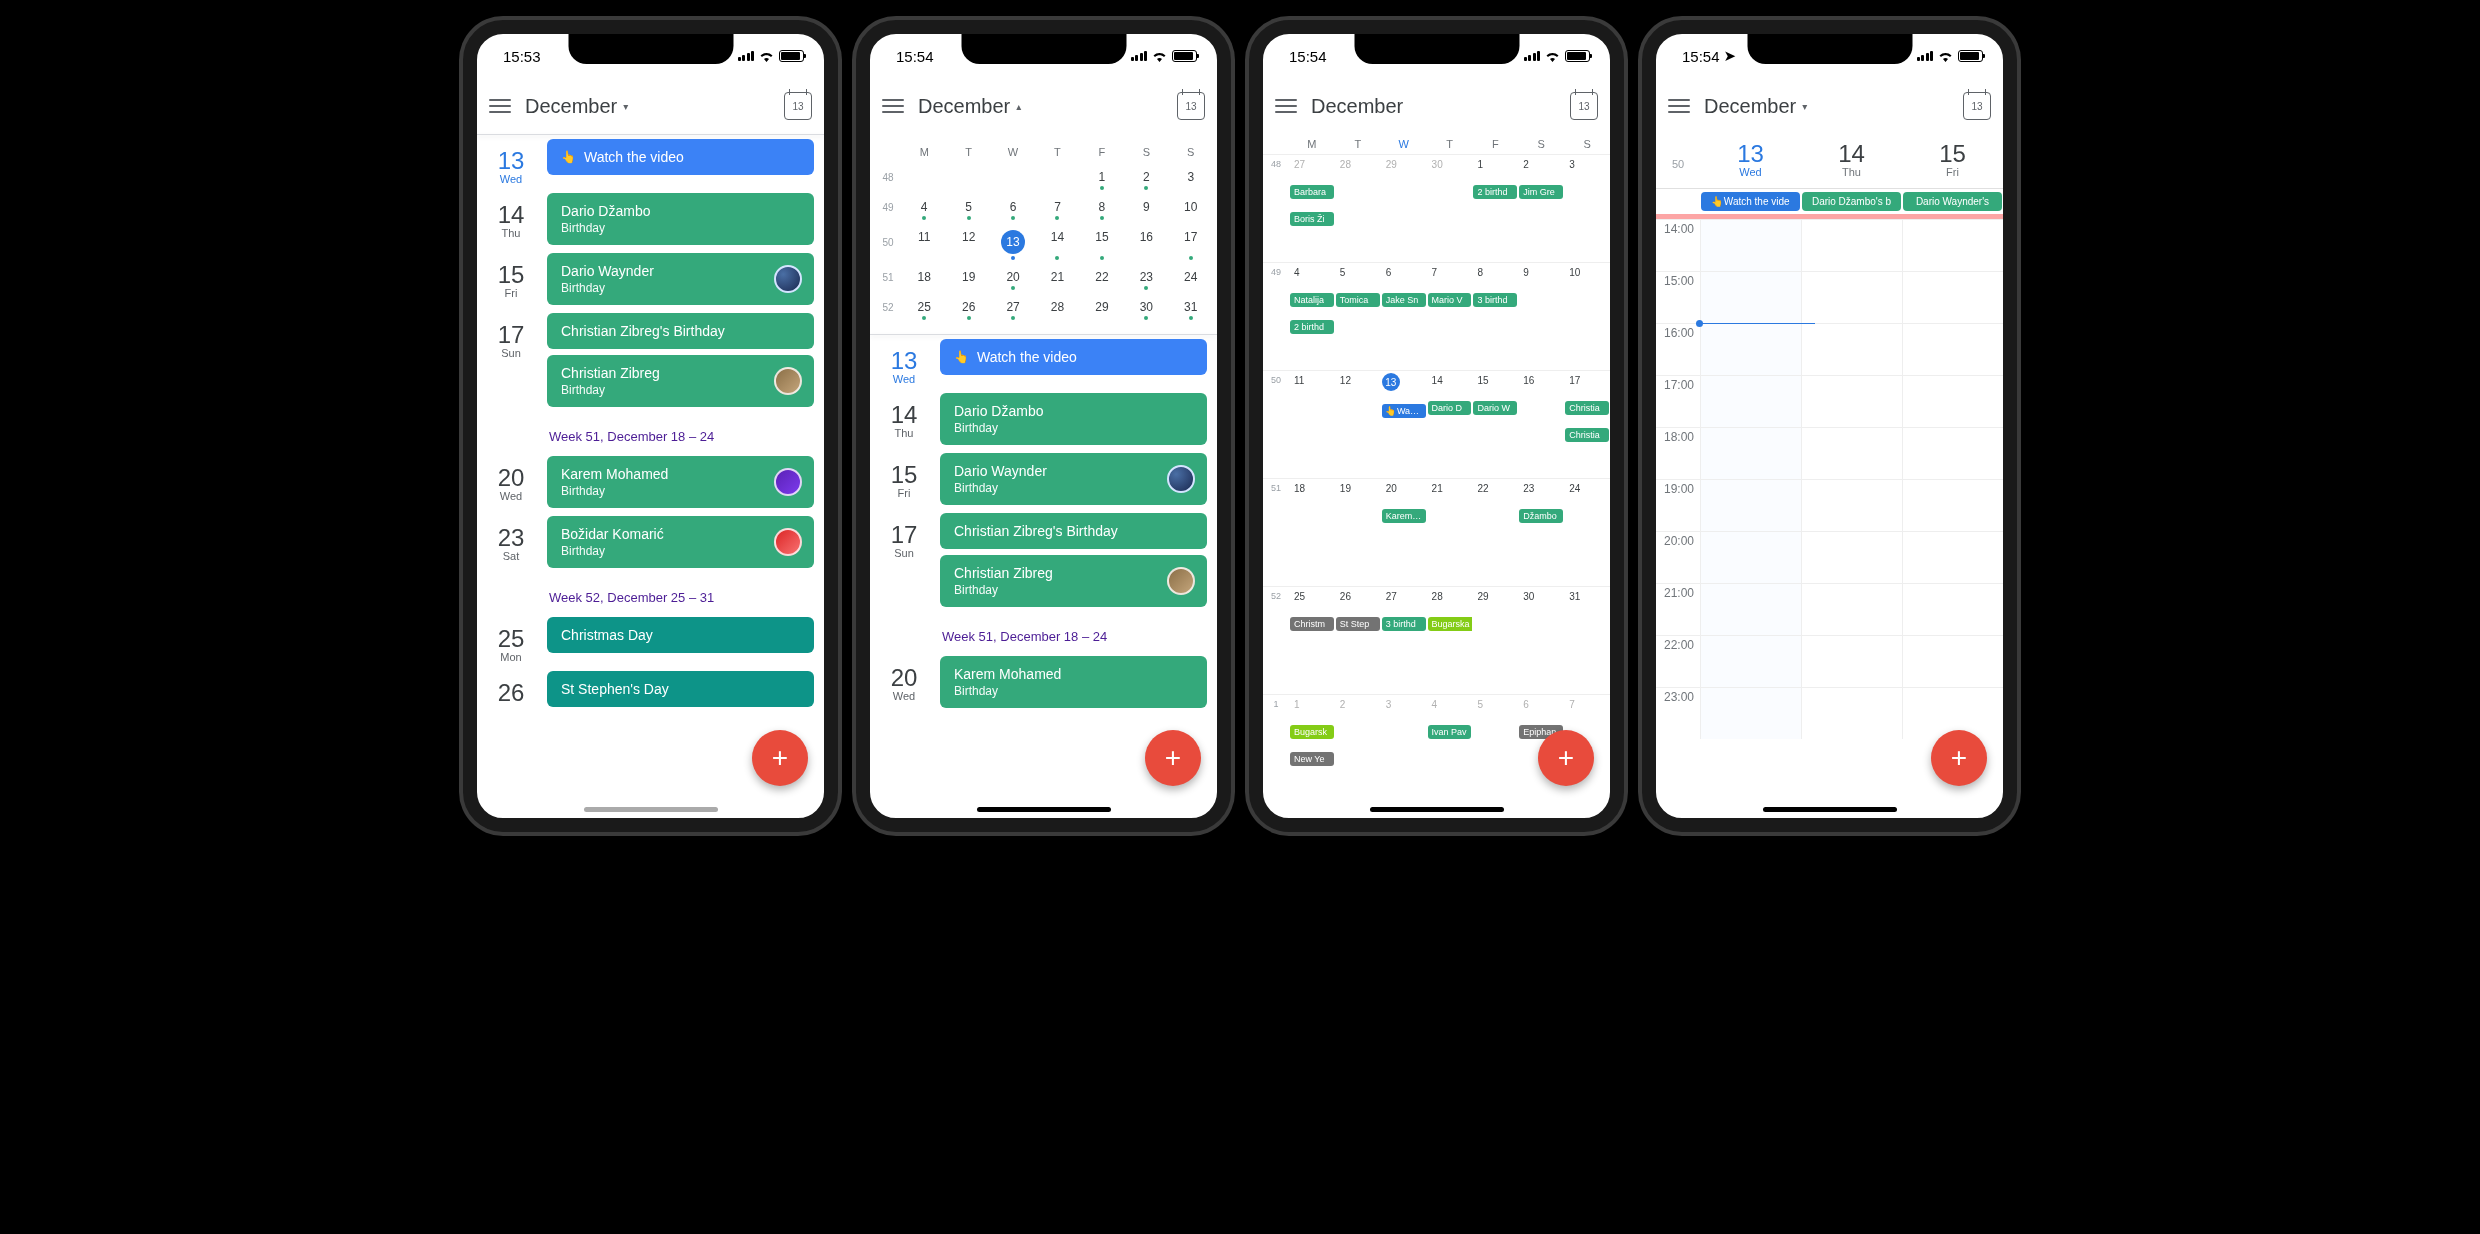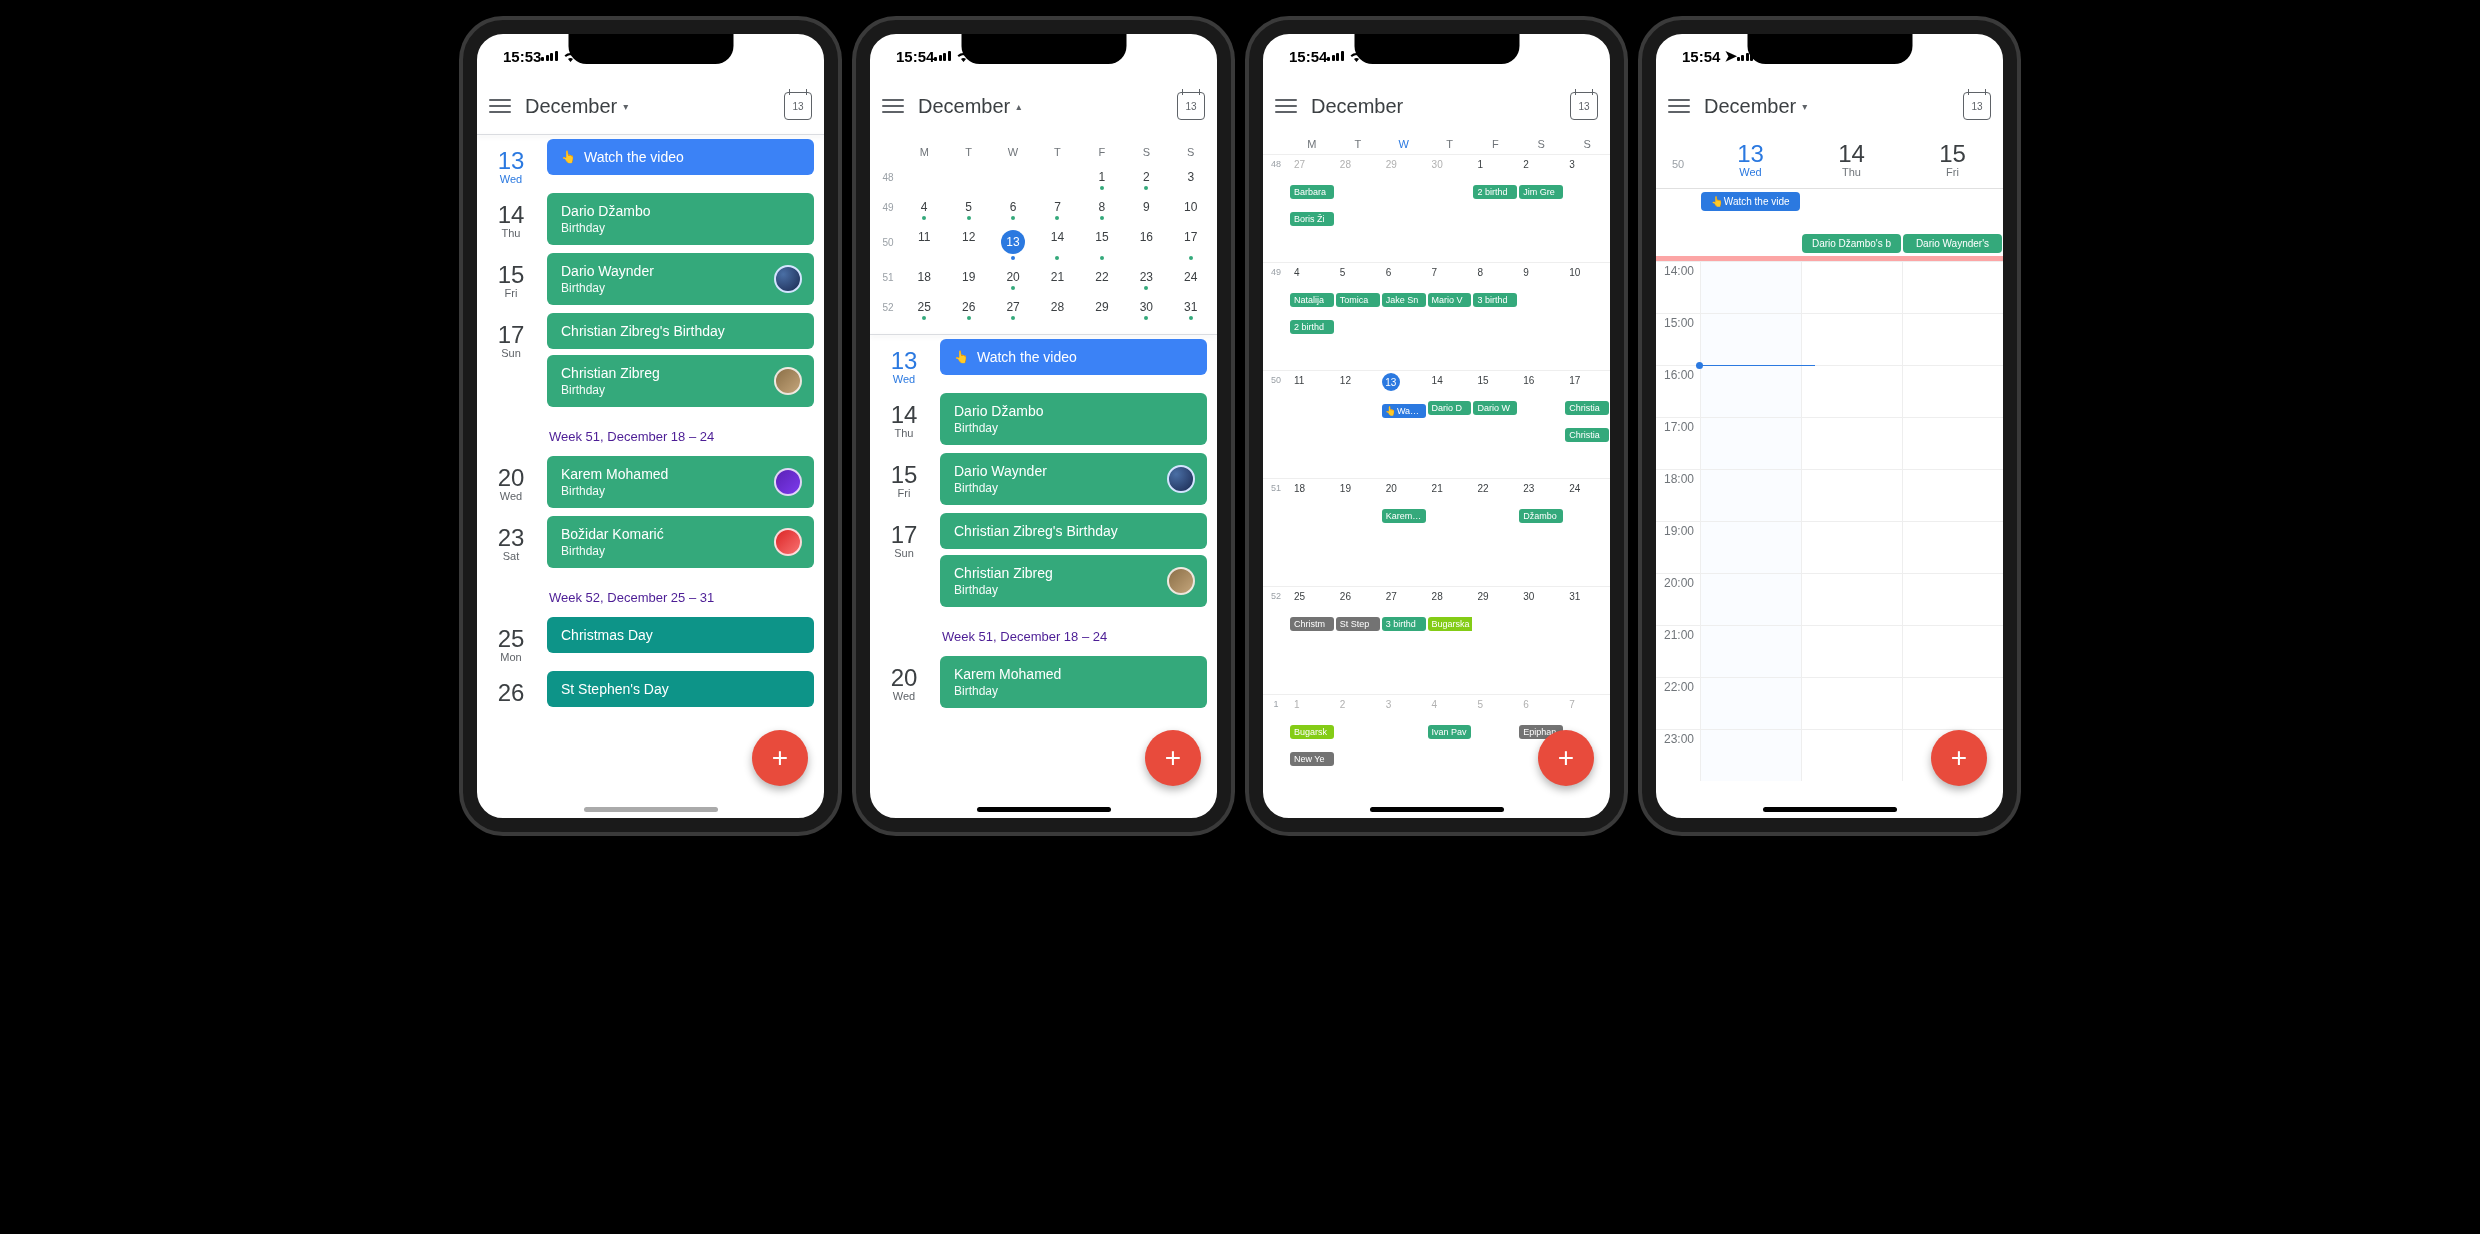--- a/index.html
+++ b/index.html
@@ -28,24 +28,25 @@
     top: 0; left: 50%; transform: translateX(-50%);
     width: 165px; height: 30px;
     background: #000;
     border-bottom-left-radius: 18px;
     border-bottom-right-radius: 18px;
     z-index: 100;
   }
   .status-bar {
     height: 44px;
     display: flex;
+    justify-content: space-between;
     align-items: center;
     padding: 0 20px 0 26px;
     font-size: 15px;
-    font-weight: 700;
+    font-weight: 400;
     position: relative;
     z-index: 50;
   }
   .status-left { display: flex; align-items: center; gap: 4px; }
   .status-right { display: flex; align-items: center; gap: 5px; }
   .signal-bars { display: flex; align-items: flex-end; gap: 1.5px; }
   .signal-bars span { width: 3px; background: #000; border-radius: 1px; }
   .signal-bars span:nth-child(1){height:4px;}
   .signal-bars span:nth-child(2){height:6px;}
   .signal-bars span:nth-child(3){height:8px;}
@@ -125,21 +126,21 @@
   .day3-col { flex: 1; text-align: center; }
   .day3-num { font-size: 24px; color: #3c4043; }
   .day3-num.blue { color: #2b79e0; }
   .day3-name { font-size: 11px; color: #70757a; margin-top: -2px; }
   .day3-name.blue { color: #2b79e0; }
   .day3-allday { display: flex; padding: 3px 0; border-bottom: 5px solid #fca5a5; text-align: center; }
   .day3-allday-spacer { width: 44px; }
   .day3-allday-cell { flex: 1; padding: 0 1px; }
   .allday-chip { font-size: 10px; color: #fff; padding: 4px 6px; border-radius: 4px; white-space: nowrap; overflow: hidden; }
   .allday-chip.b { background: #2b79e0; }
-  .allday-chip.g { background: #34a97b; margin-top: 42px; }
+  .allday-chip.g { background: #34a97b; }
   .day3-grid { position: relative; }
   .hour-row { display: flex; height: 52px; border-top: 1px solid #eee; }
   .hour-label { width: 44px; font-size: 12px; color: #70757a; text-align: center; padding: 2px 6px 0 8px; }
   .hour-cells { flex: 1; display: flex; }
   .hour-cell { flex: 1; border-left: 1px solid #eee; }
   .hour-cell.today-bg { background: #fafcff; }
   .now-line { position: absolute; left: 44px; right: 0; height: 1px; background: #2b79e0; }
   .now-line::before { content:''; position: absolute; left: -4px; top: -3px; width: 7px; height: 7px; background: #2b79e0; border-radius: 50%; }
 
   

